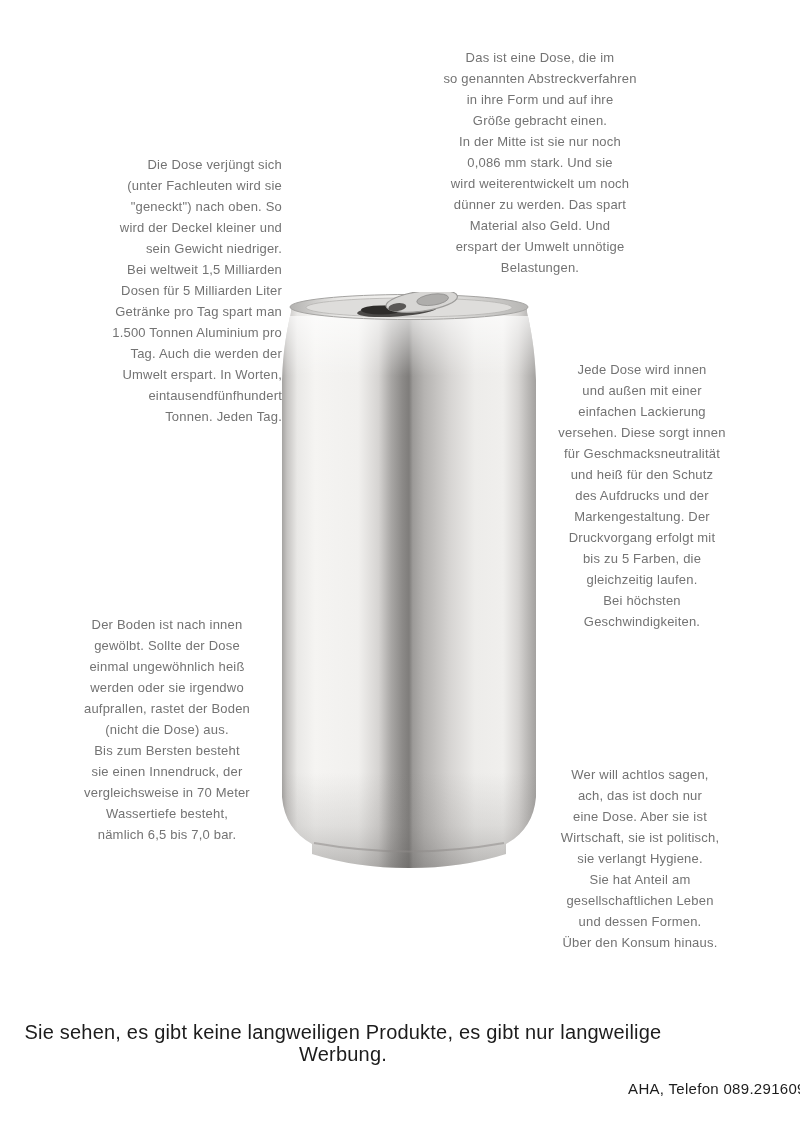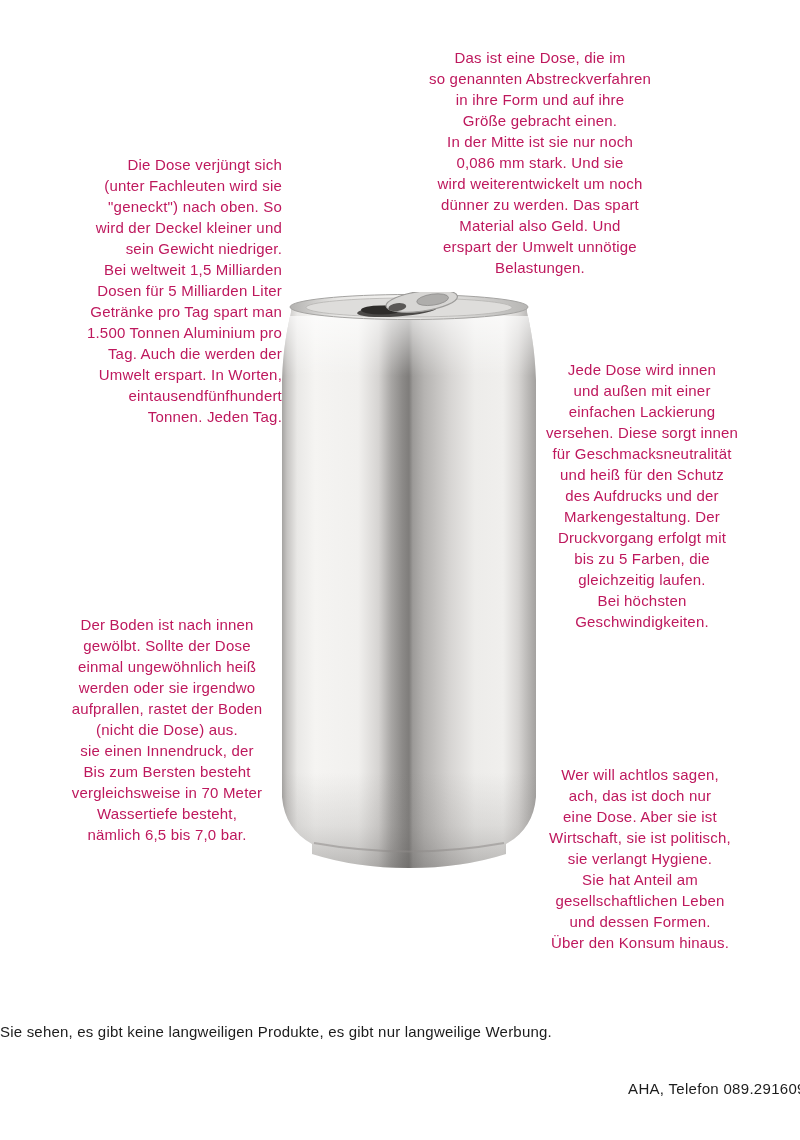--- a/index.html
+++ b/index.html
@@ -8,31 +8,32 @@
     width: 800px;
     height: 1140px;
     background: #ffffff;
     overflow: hidden;
     font-family: "Liberation Sans", sans-serif;
     color: #1c1c1c;
   }
   .textblock {
     position: absolute;
     text-align: center;
-    font-size: 15px;
+    font-size: 13px;
     line-height: 21px;
     letter-spacing: 0.2px;
-    color: #be185d;
+    color: #737373;
   }
   .textblock div { white-space: nowrap; }
   .footer {
     position: absolute;
     left: 0;
     width: 686px;
-    font-size: 15px;
+    text-align: center;
+    font-size: 20px;
     line-height: 22px;
     letter-spacing: 0.2px;
   }
   .contact {
     position: absolute;
     left: 0;
     width: 800px;
     text-align: right;
     font-size: 15px;
     letter-spacing: 0.3px;
@@ -104,22 +105,22 @@
       <div>Geschwindigkeiten.</div>
     </div>
 
   <div class="textblock block-left-lower">
       <div>Der Boden ist nach innen</div>
       <div>gewölbt. Sollte der Dose</div>
       <div>einmal ungewöhnlich heiß</div>
       <div>werden oder sie irgendwo</div>
       <div>aufprallen, rastet der Boden</div>
       <div>(nicht die Dose) aus.</div>
+      <div>Bis zum Bersten besteht</div>
       <div>sie einen Innendruck, der</div>
-      <div>Bis zum Bersten besteht</div>
       <div>vergleichsweise in 70 Meter</div>
       <div>Wassertiefe besteht,</div>
       <div>nämlich 6,5 bis 7,0 bar.</div>
     </div>
 
   <div class="textblock block-right-lower">
       <div>Wer will achtlos sagen,</div>
       <div>ach, das ist doch nur</div>
       <div>eine Dose. Aber sie ist</div>
       <div>Wirtschaft, sie ist politisch,</div>

